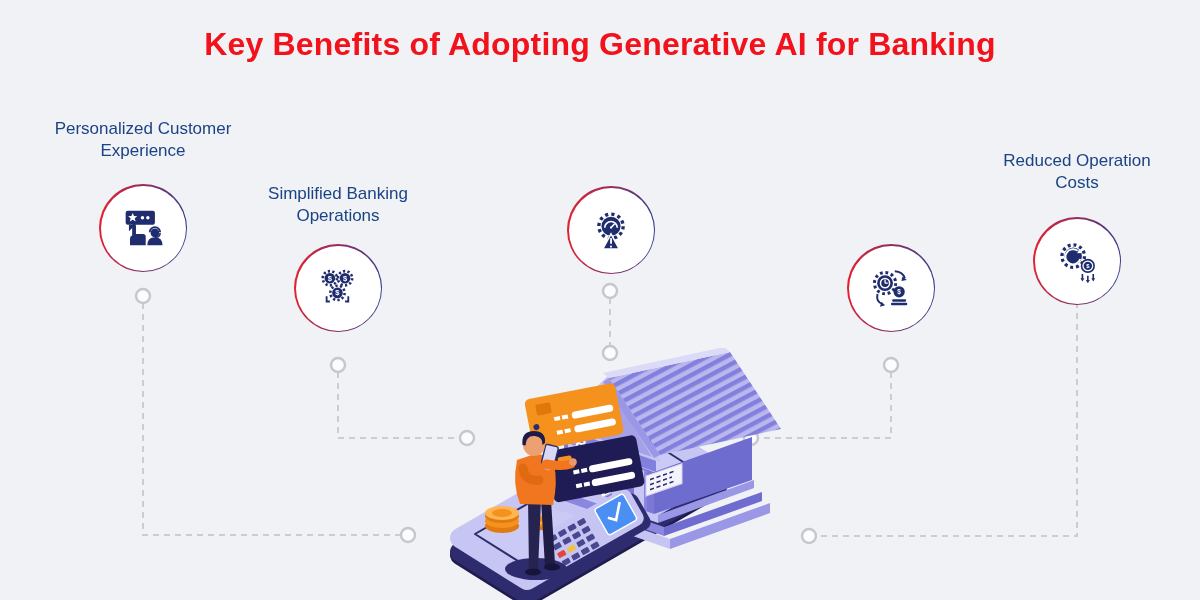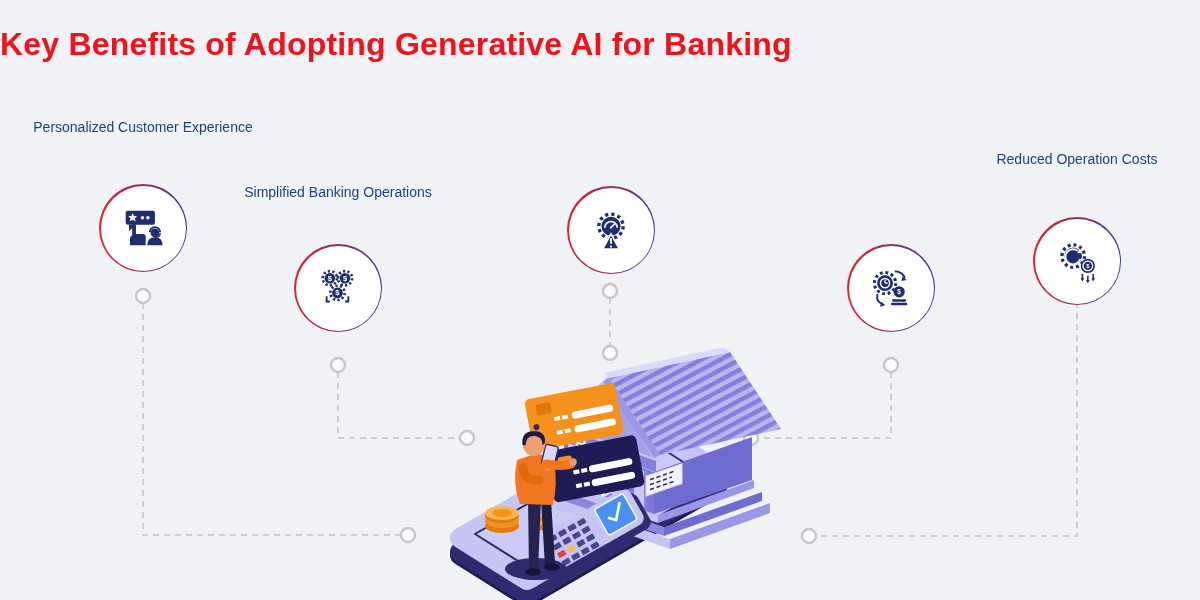--- a/index.html
+++ b/index.html
@@ -3,26 +3,26 @@
 <meta charset="utf-8">
 <style>
   html,body{margin:0;padding:0;}
   body{
     width:1200px;height:600px;position:relative;overflow:hidden;
     background:#f1f2f6;
     font-family:"Liberation Sans", sans-serif;
   }
   .title{
     position:absolute;left:0;top:26px;width:1200px;
-    font-size:32px;font-weight:bold;
+    text-align:center;font-size:32px;font-weight:bold;
     color:#f2121b;letter-spacing:.2px;
   }
   .benefit{position:absolute;text-align:center;}
   .benefit .label{
-    font-size:14px;font-weight:500;line-height:1.32;color:#1a4385;
+    font-size:17px;font-weight:500;line-height:1.32;color:#1a4385;
   }
   .ring{
     position:absolute;width:88px;height:88px;border-radius:50%;
     background:linear-gradient(95deg,#e8212d 0%,#8c2f62 50%,#2b3a90 100%);
     display:flex;align-items:center;justify-content:center;
   }
   .ring .inner{
     width:85px;height:85px;border-radius:50%;background:#ffffff;
     display:flex;align-items:center;justify-content:center;
   }

